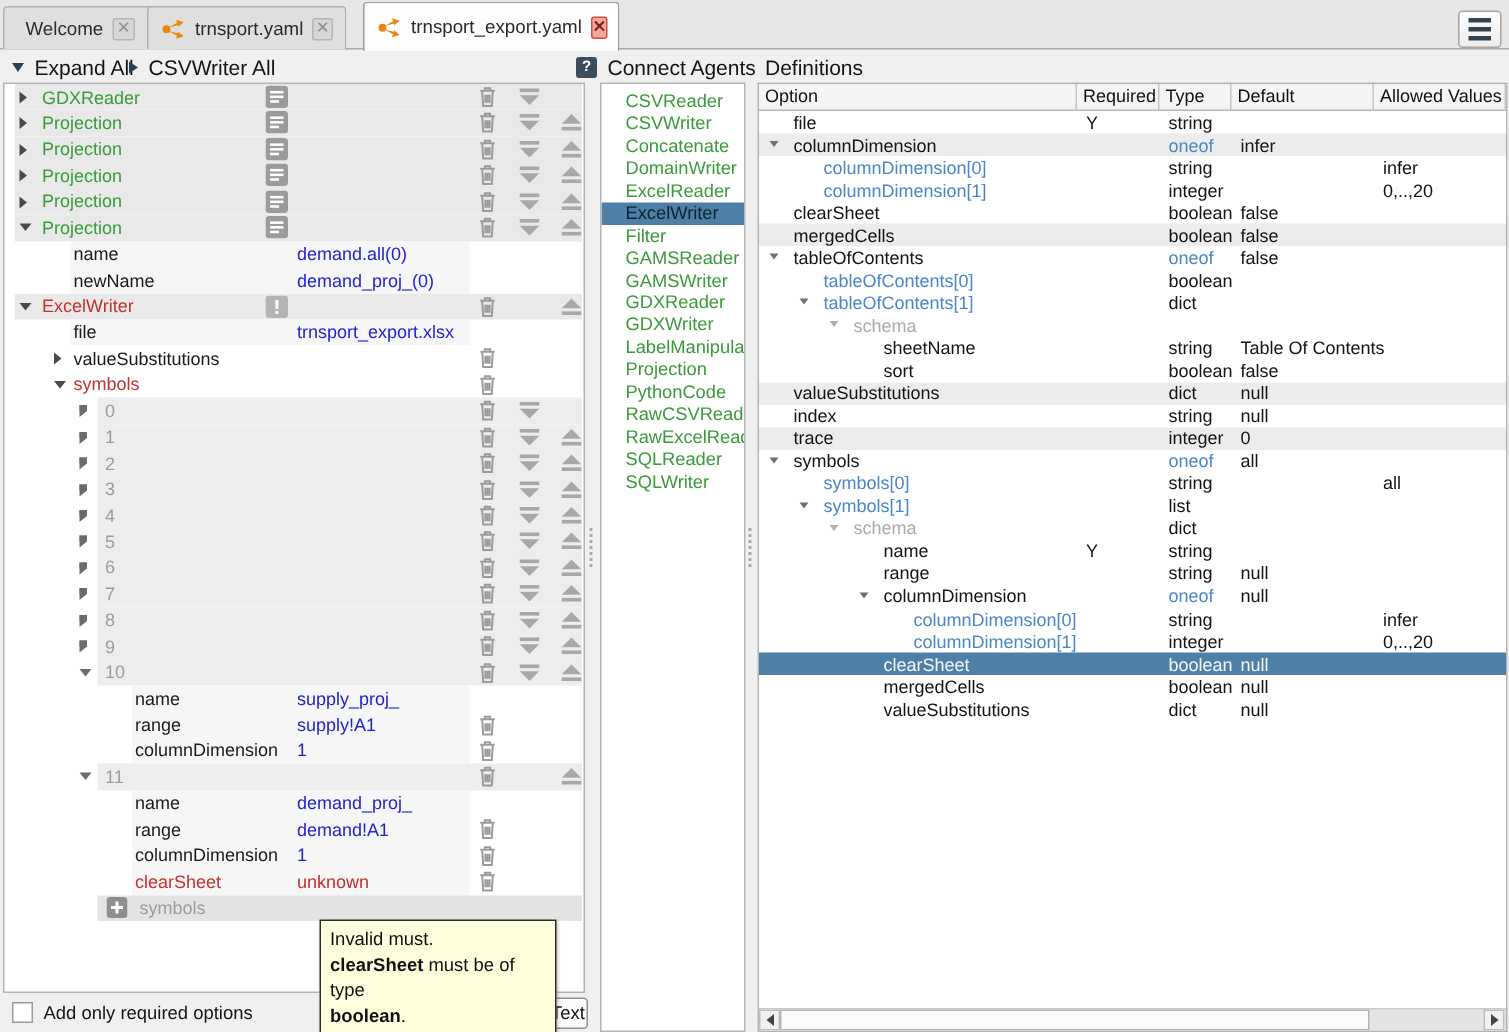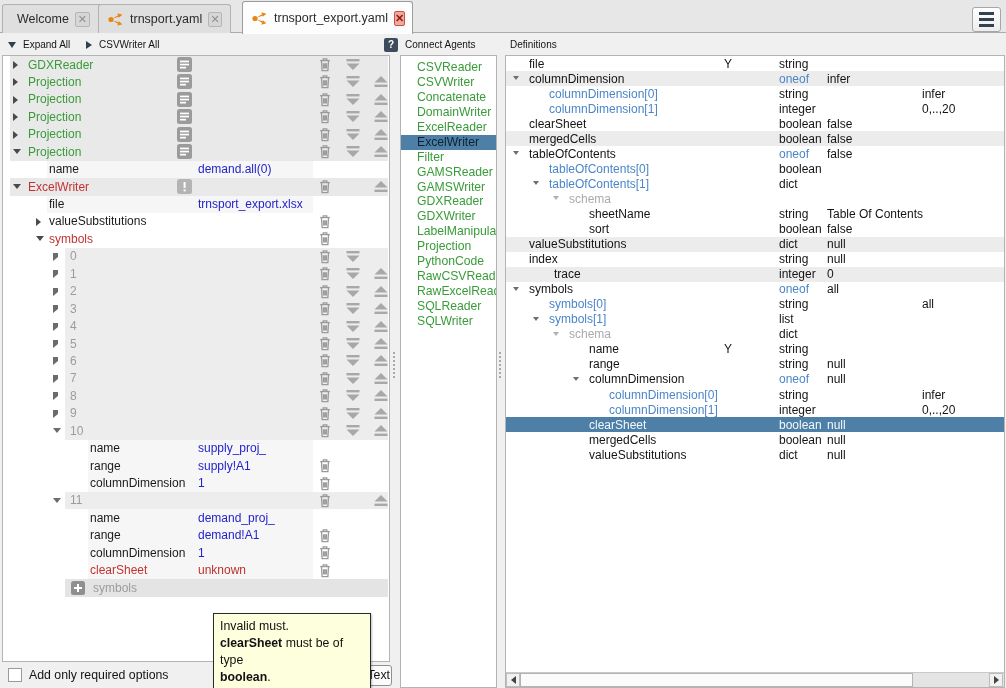--- a/index.html
+++ b/index.html
@@ -14,21 +14,21 @@
   .tab.active { top:1px; height:33px; background:#fdfdfd; border-color:#9d9d9d; z-index:3; }
   .tab-label { color:#2b2b2b; font-size:12.5px; white-space:nowrap; }
   .tab-close { width:15px; height:15px; border:1px solid #b5b5b5; border-radius:2px; background:#d6d6d6; color:#8f8f8f; font-size:11px; line-height:13px; text-align:center; cursor:default; }
   .tab-close.alert { background:#efa9a0; border-color:#cf4f3f; color:#8c1f15; font-weight:bold; }
   .menu-btn { position:absolute; right:5px; top:7px; width:29px; height:25px; border:1px solid #a6a6a6; border-radius:3px; background:linear-gradient(#ffffff,#ededed); display:flex; flex-direction:column; justify-content:center; align-items:center; gap:3px; }
   .menu-btn i { display:block; width:15px; height:3px; background:#33424f; }
 
   
   .toolbar { position:absolute; left:0; top:34px; width:1006px; height:21px; background:#f0f0f0; }
   .tb-item { position:absolute; top:0; height:21px; display:flex; align-items:center; gap:7px; }
-  .tb-label { font-size:10px; color:#141414; }
+  .tb-label { font-size:14px; color:#141414; }
   .ar-d { width:0; height:0; border-left:4.5px solid transparent; border-right:4.5px solid transparent; border-top:6px solid #30404d; }
   .ar-r { width:0; height:0; border-top:4.5px solid transparent; border-bottom:4.5px solid transparent; border-left:6px solid #30404d; }
   .help-ic { width:14px; height:14px; background:#3d4c5c; border-radius:2px; color:#fff; font-weight:bold; font-size:10px; line-height:14px; text-align:center; }
 
   
   .tree-box { position:absolute; left:2px; top:55px; width:388px; height:607px; background:#fff; border:1px solid #b4b4b4; overflow:hidden; }
   .agents-box { position:absolute; left:400px; top:55px; width:97px; height:633px; background:#fff; border:1px solid #b4b4b4; padding-top:4px; overflow:hidden; }
   .defs-pane { position:absolute; left:505px; top:55px; width:500px; height:633px; background:#fff; border:1px solid #b4b4b4; overflow:hidden; }
   .splitter-dots { position:absolute; width:4px; height:26px; border-left:2px dotted #a9a9a9; }
 
@@ -333,20 +333,25 @@
           <svg width="16" height="13" viewBox="0 0 16 13">
             <path d="M1.5 7.5h13L8 1z" fill="#a8a8a8"></path>
             <rect x="1.5" y="9.6" width="13" height="2.4" fill="#a8a8a8"></rect>
           </svg>
         </span>
       </div>
       <div class="t-row">
         <div class="t-band" style="left: 44px; width: 266px; background: rgb(246, 246, 246);"></div>
         <span class="t-label c-black" style="left: 46px;">name</span>
         <span class="t-value c-blue">demand.all(0)</span>
+      </div>
+      <div class="t-row">
+        <div class="t-band" style="left: 44px; width: 266px; background: rgb(246, 246, 246);"></div>
+        <span class="t-label c-black" style="left: 46px;">newName</span>
+        <span class="t-value c-blue">demand_proj_(0)</span>
       </div>
       <div class="t-row">
         <div class="t-band" style="left: 7px; right: 1px; background: rgb(233, 233, 233);"></div>
         <span class="t-arrow t-ar-d" style="left: 10px;"></span>
         <span class="t-label c-red" style="left: 25px;">ExcelWriter</span>
         <span class="t-icon"><svg width="15" height="15" viewBox="0 0 15 15">
             <rect width="15" height="15" rx="2.5" fill="#b4b4b4"></rect>
             <rect x="6.6" y="3" width="2" height="6" fill="#fff"></rect>
             <rect x="6.6" y="10.4" width="2" height="2" fill="#fff"></rect>
           </svg></span>
@@ -826,20 +831,27 @@
       <div class="ag-item">LabelManipulator</div>
       <div class="ag-item">Projection</div>
       <div class="ag-item">PythonCode</div>
       <div class="ag-item">RawCSVReader</div>
       <div class="ag-item">RawExcelReader</div>
       <div class="ag-item">SQLReader</div>
       <div class="ag-item">SQLWriter</div>
     </div>
 
   <div class="defs-pane">
+    <div class="d-header" id="defhead">
+        <div class="d-hcell" style="left: 0px; width: 212px;">Option</div>
+        <div class="d-hcell" style="left: 212px; width: 55px;">Required</div>
+        <div class="d-hcell" style="left: 267px; width: 48px;">Type</div>
+        <div class="d-hcell" style="left: 315px; width: 95px;">Default</div>
+        <div class="d-hcell" style="left: 410px; width: 88px;">Allowed Values</div>
+      </div>
     <div id="defrows">
         <div class="d-row">
           <span class="d-cell d-plain" style="left: 23px;">file</span>
           <span class="d-cell d-plain" style="left: 218px;">Y</span>
           <span class="d-cell d-plain" style="left: 273px;">string</span>
         </div>
         <div class="d-row shade">
           <span class="d-arrow" style="left: 7px;"></span>
           <span class="d-cell d-plain" style="left: 23px;">columnDimension</span>
           <span class="d-cell d-tblue" style="left: 273px;">oneof</span>
@@ -898,21 +910,21 @@
           <span class="d-cell d-plain" style="left: 23px;">valueSubstitutions</span>
           <span class="d-cell d-plain" style="left: 273px;">dict</span>
           <span class="d-cell d-plain" style="left: 321px;">null</span>
         </div>
         <div class="d-row">
           <span class="d-cell d-plain" style="left: 23px;">index</span>
           <span class="d-cell d-plain" style="left: 273px;">string</span>
           <span class="d-cell d-plain" style="left: 321px;">null</span>
         </div>
         <div class="d-row shade">
-          <span class="d-cell d-plain" style="left: 23px; margin-left: 25px;">trace</span>
+          <span class="d-cell d-plain" style="left: 23px;">trace</span>
           <span class="d-cell d-plain" style="left: 273px;">integer</span>
           <span class="d-cell d-plain" style="left: 321px;">0</span>
         </div>
         <div class="d-row">
           <span class="d-arrow" style="left: 7px;"></span>
           <span class="d-cell d-plain" style="left: 23px;">symbols</span>
           <span class="d-cell d-tblue" style="left: 273px;">oneof</span>
           <span class="d-cell d-plain" style="left: 321px;">all</span>
         </div>
         <div class="d-row">

